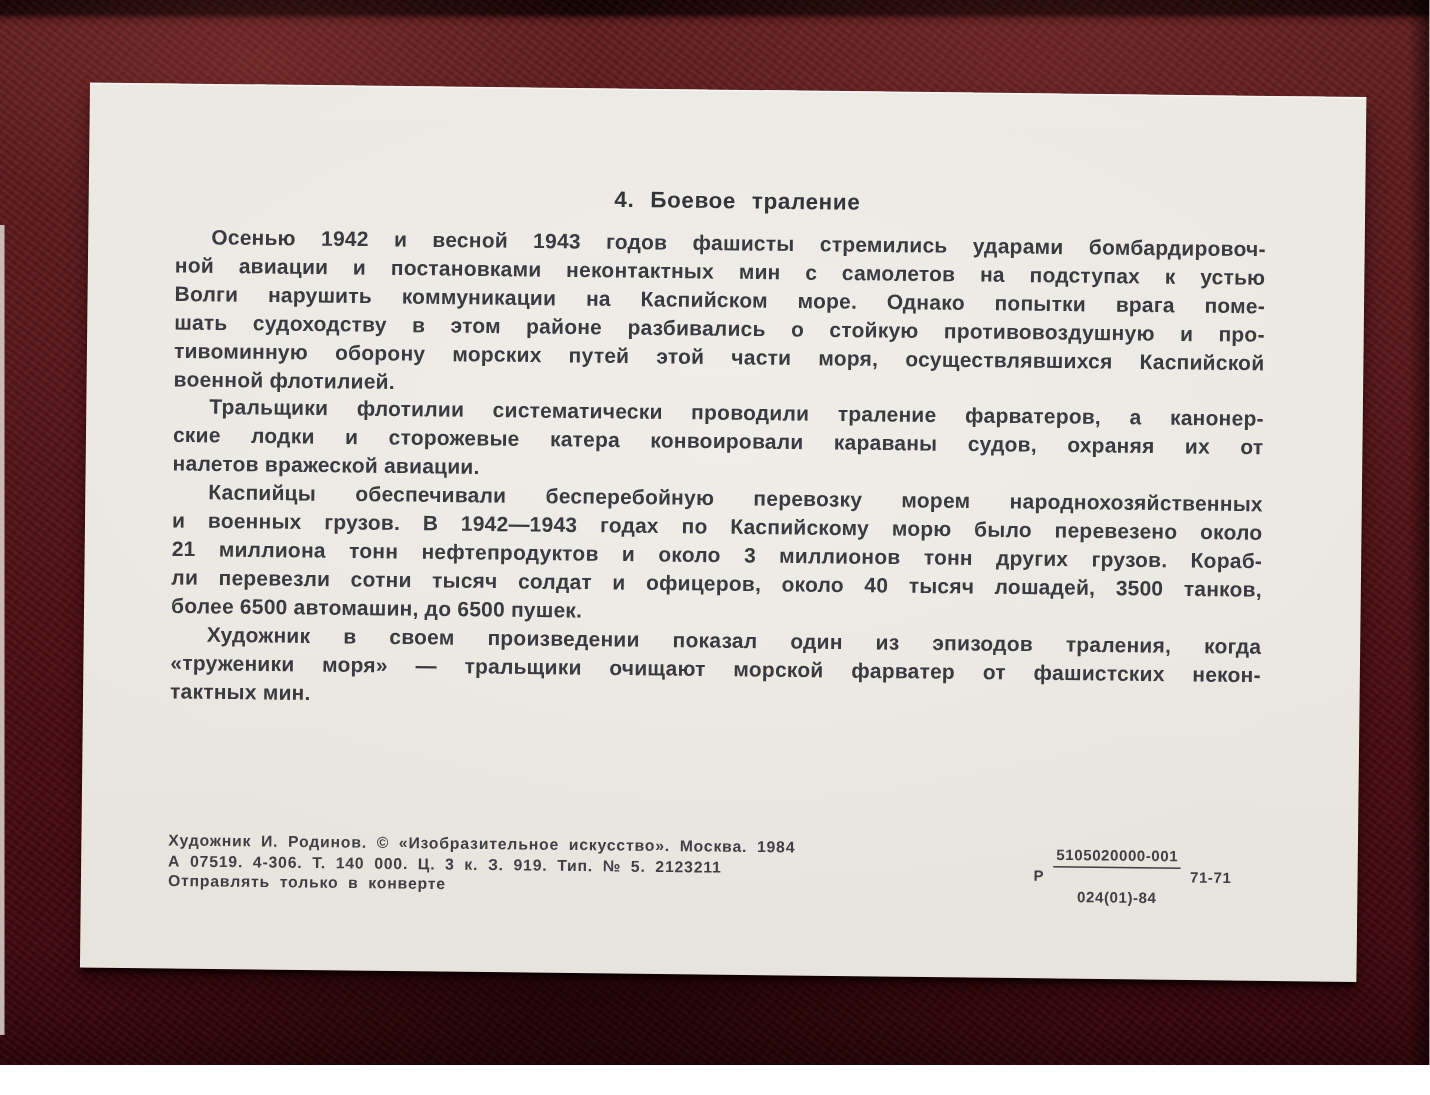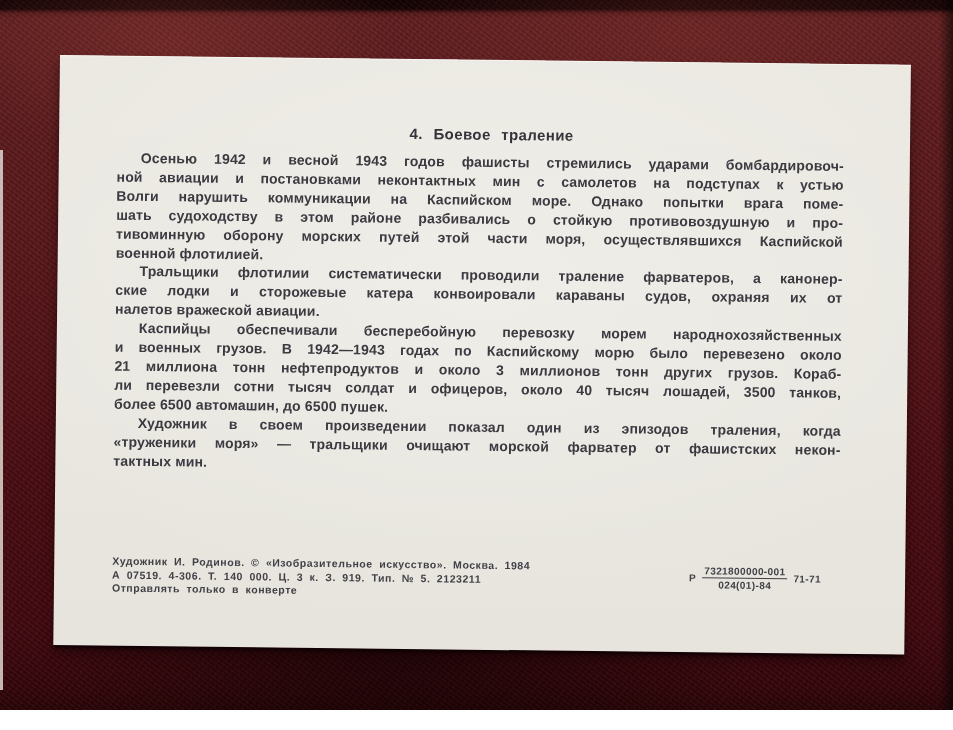--- a/index.html
+++ b/index.html
@@ -52,21 +52,21 @@
   .imprint{
     position:absolute;top:499px;left:58px;width:520px;
     font-size:10.5px;font-weight:700;line-height:13.5px;letter-spacing:0.55px;word-spacing:3px;color:#403f46;
   }
   .catalog{
     position:absolute;top:503px;left:635px;display:flex;align-items:center;gap:6px;
     font-size:10px;font-weight:700;letter-spacing:0.4px;color:#403f46;
   }
   .catalog .frac{display:inline-block;text-align:center;}
   .catalog .num{display:block;padding:0 2px 1px 2px;border-bottom:1.4px solid #403f46;}
-  .catalog .den{display:block;padding-top:1px;}
+  .catalog .den{display:block;padding-top:15px;}
   
   .wm-strip{
     position:absolute;left:0;top:730px;width:768px;height:20px;background:#404040;
   }
   .wm-left{
     position:absolute;left:8px;top:1px;font-size:16px;line-height:19px;color:#999999;letter-spacing:0.3px;
   }
   .wm-right{
     position:absolute;right:6px;top:0px;font-size:20px;line-height:20px;color:#a3a3a3;letter-spacing:0.5px;
   }
@@ -107,21 +107,21 @@
 
   <div class="imprint">
     <div>Художник И. Родинов. © «Изобразительное искусство». Москва. 1984</div>
     <div>А 07519. 4-306. Т. 140 000. Ц. 3 к. З. 919. Тип. № 5. 2123211</div>
     <div>Отправлять только в конверте</div>
   </div>
 
   <div class="catalog">
     <span>Р</span>
     <span class="frac">
-      <span class="num">7321800000-001</span>
+      <span class="num">5105020000-001</span>
       <span class="den">024(01)-84</span>
     </span>
     <span>71-71</span>
   </div>
 </div>
 
 <div class="wm-strip">
   <span class="wm-left">Jaanhus</span>
 </div>
 

